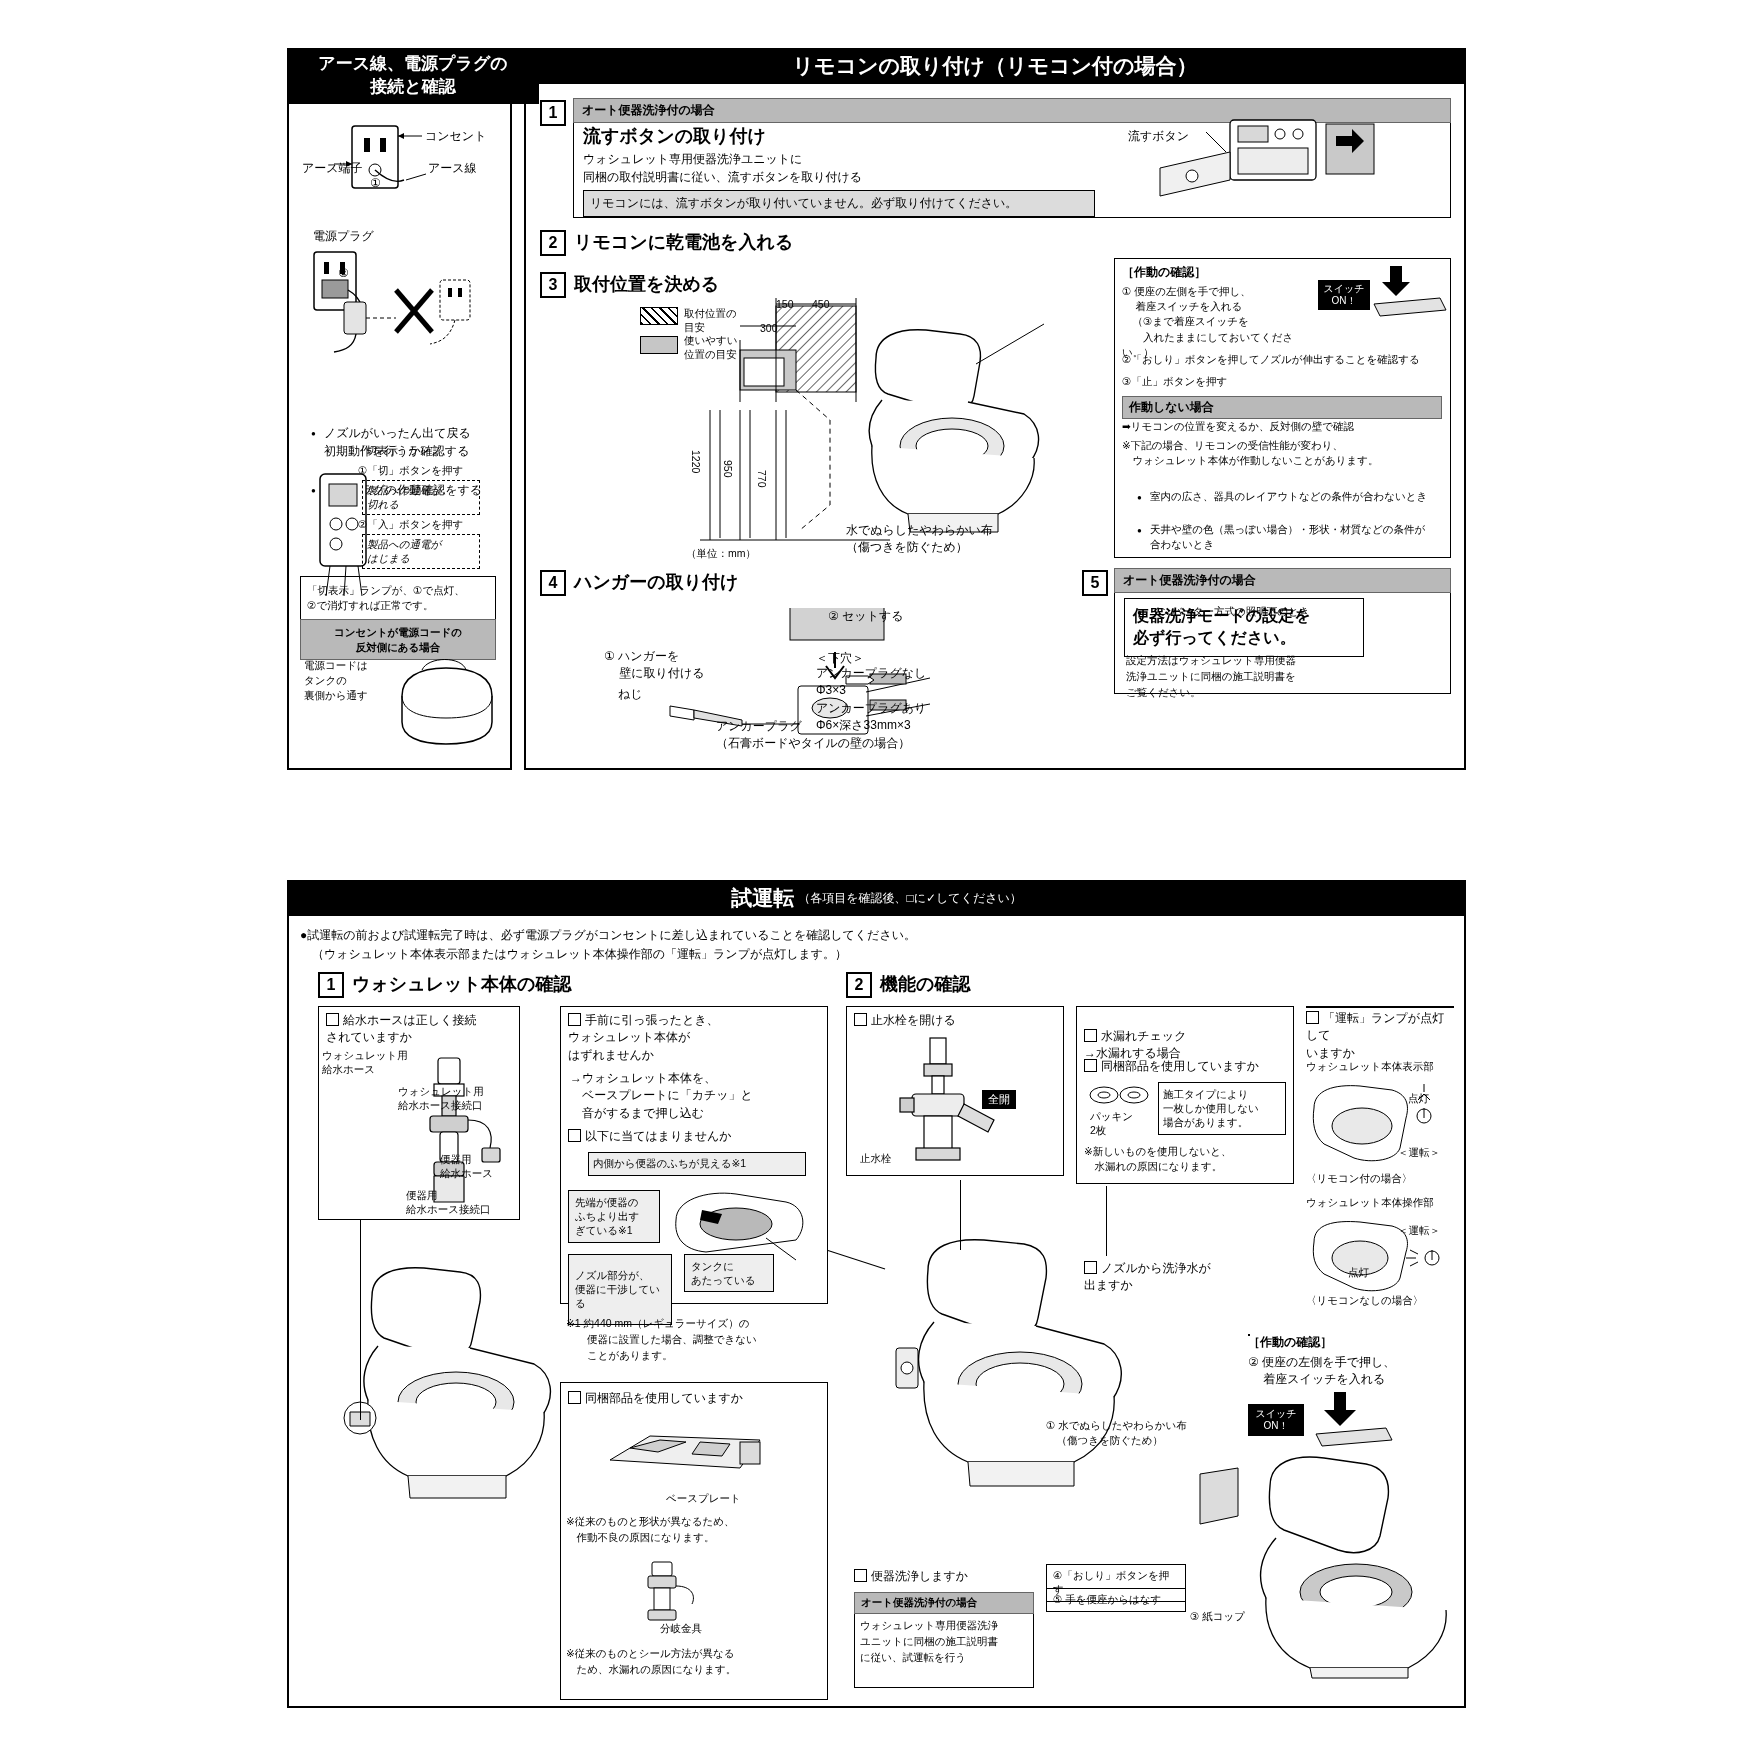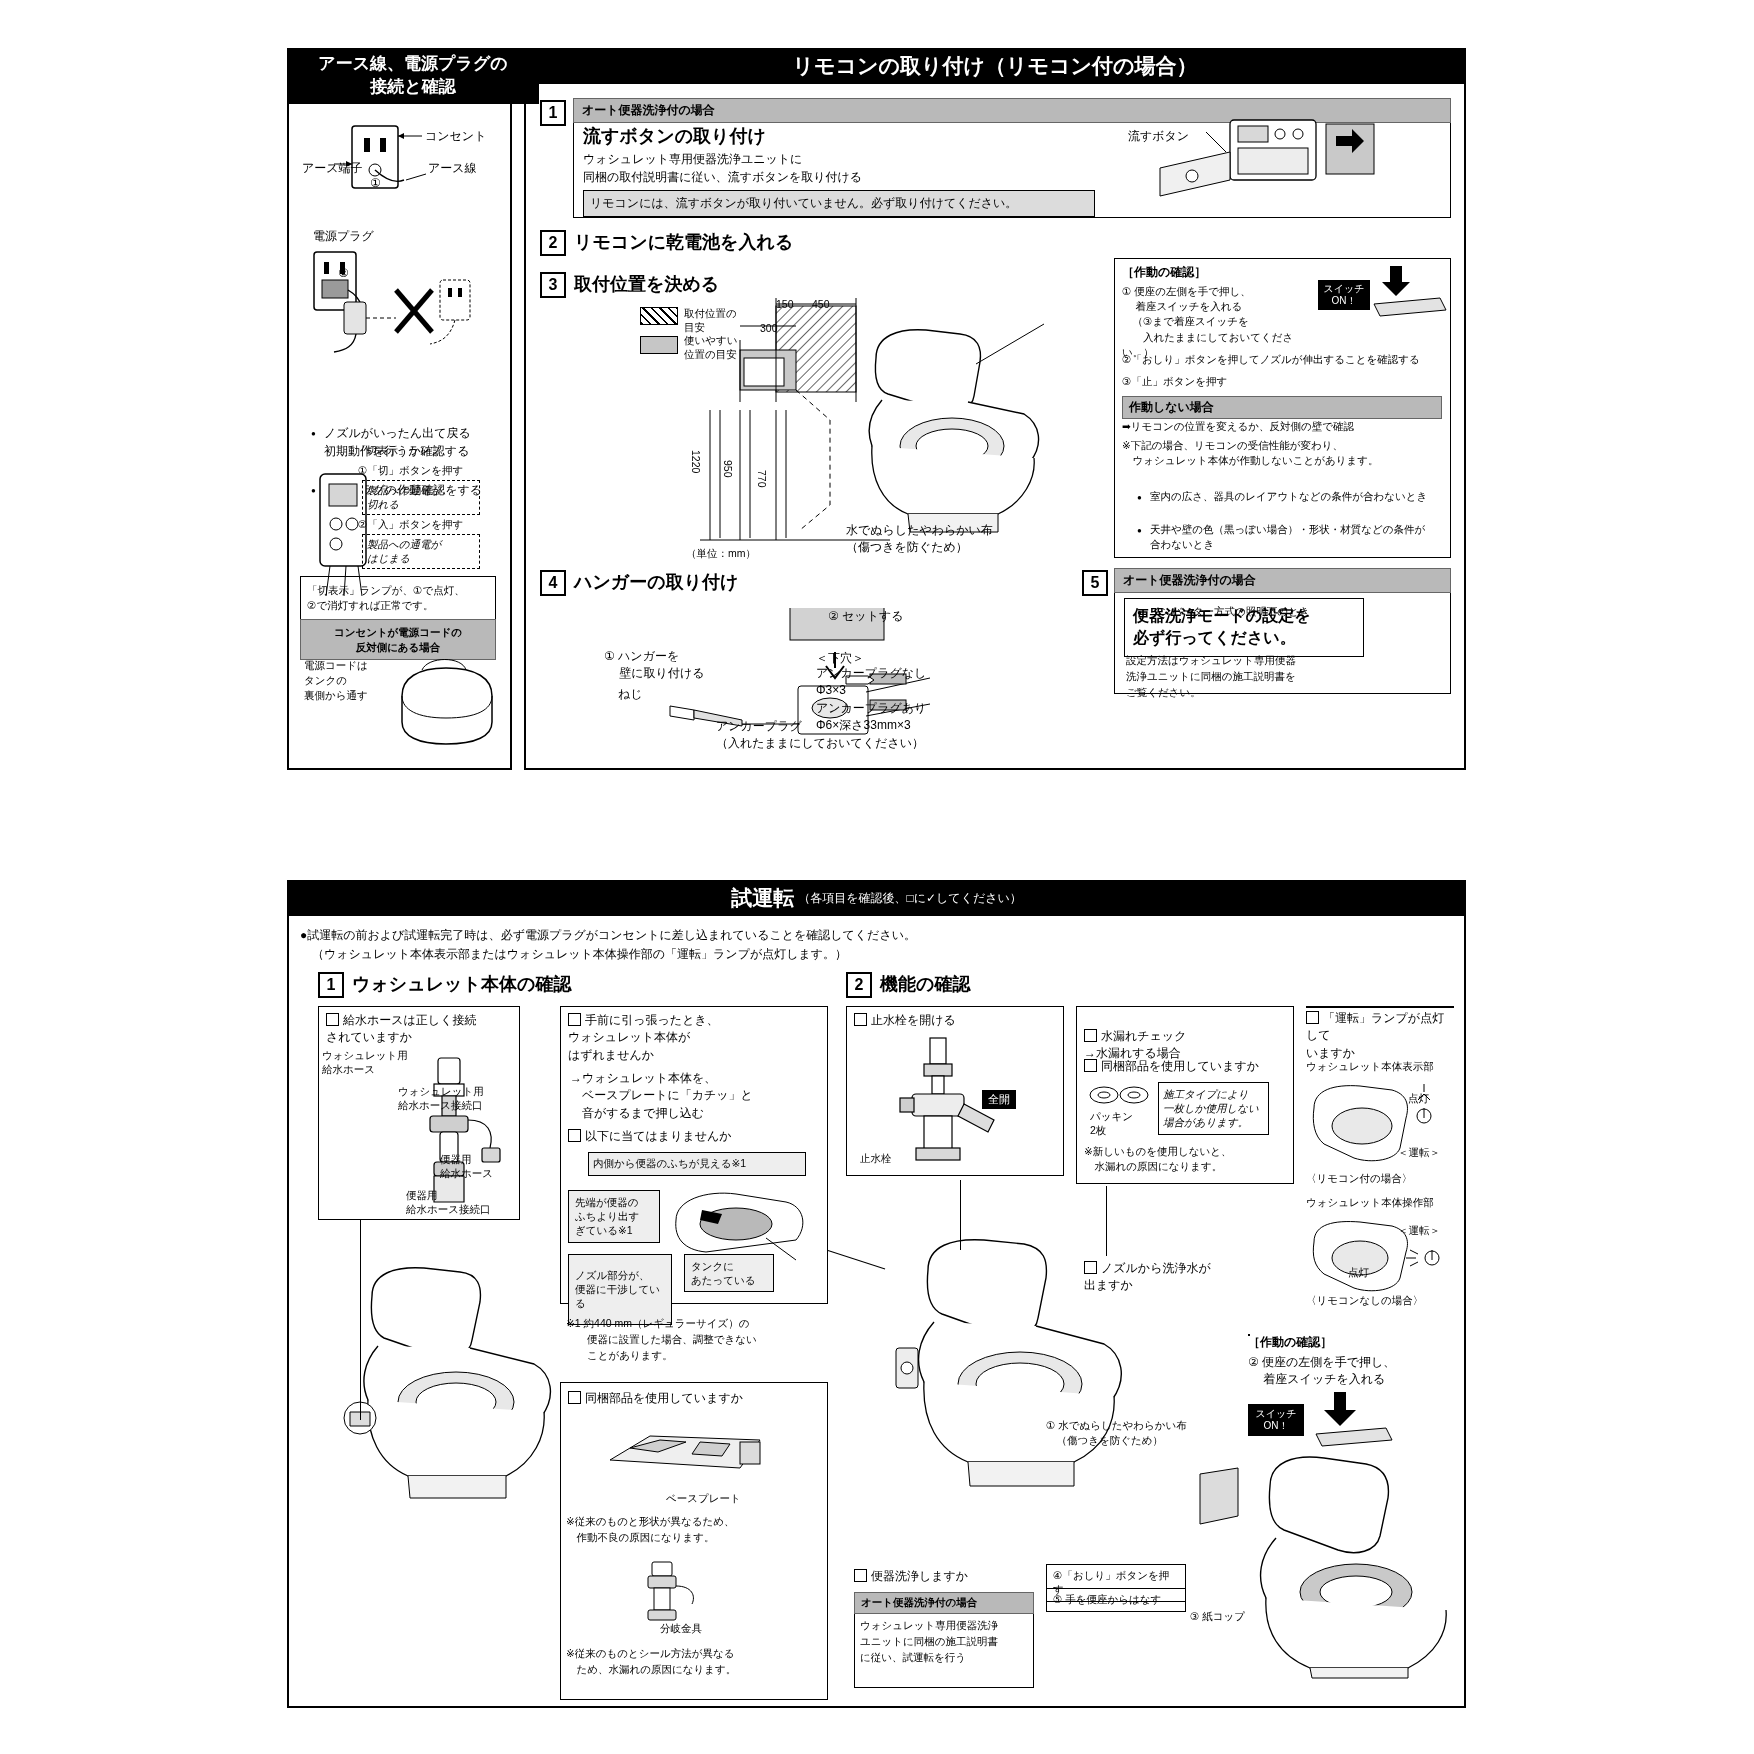--- a/index.html
+++ b/index.html
@@ -264,21 +264,21 @@
       <path d="M40 98 l24 4 l0 10 l-24 -4 z" fill="#fff" stroke="#000"></path>
       <path d="M64 102 l48 10 l0 6 l-48 -8 z" fill="#e0e0e0" stroke="#000"></path>
       <line x1="112" y1="116" x2="170" y2="116" stroke="#000"></line>
     </svg>
   </div>
   <div class="blk sm" style="left:828px;top:608px;"><span>② セットする</span></div>
   <div class="blk sm" style="left:604px;top:648px;white-space:pre-line;line-height:1.4;"><span>① ハンガーを
 　 壁に取り付ける</span></div>
   <div class="blk sm" style="left:618px;top:686px;"><span>ねじ</span></div>
   <div class="blk sm" style="left:716px;top:718px;white-space:pre-line;line-height:1.4;"><span>アンカープラグ
-（入れたままにしておいてください）</span></div>
+（石膏ボードやタイルの壁の場合）</span></div>
   <div class="blk sm" style="left:816px;top:650px;"><span>＜下穴＞</span></div>
   <div class="blk sm" style="left:816px;top:665px;white-space:pre-line;line-height:1.4;"><span>アンカープラグなし
 Φ3×3</span></div>
   <div class="blk sm" style="left:816px;top:700px;white-space:pre-line;line-height:1.4;"><span>アンカープラグあり
 Φ6×深さ33mm×3</span></div>
 
   <div class="numbox blk" style="left:1082px;top:570px;">
       <span>5</span>
     </div>
   <div class="blk bord1" style="left:1114px;top:568px;width:337px;height:126px;"></div>
@@ -433,21 +433,21 @@
   <div class="blk" style="left:1086px;top:1082px;width:70px;height:26px;">
     <svg width="70" height="26" viewBox="0 0 70 26">
       <ellipse cx="18" cy="13" rx="14" ry="8" fill="#fff" stroke="#000"></ellipse>
       <ellipse cx="18" cy="13" rx="6" ry="3" fill="#fff" stroke="#000"></ellipse>
       <ellipse cx="48" cy="13" rx="14" ry="8" fill="#fff" stroke="#000"></ellipse>
       <ellipse cx="48" cy="13" rx="6" ry="3" fill="#fff" stroke="#000"></ellipse>
     </svg>
   </div>
   <div class="blk xs" style="left:1090px;top:1110px;white-space:pre-line;line-height:1.3;"><span>パッキン
 2枚</span></div>
-  <div class="blk bord1 xs" style="left:1158px;top:1082px;width:111px;padding:4px;white-space:pre-line;line-height:1.35;font-style:italic;"><span>施工タイプにより
+  <div class="blk bord1 xs" style="left:1158px;top:1082px;width:128px;padding:4px;white-space:pre-line;line-height:1.35;"><span>施工タイプにより
 一枚しか使用しない
 場合があります。</span></div>
   <div class="blk xs" style="left:1084px;top:1144px;width:208px;white-space:pre-line;line-height:1.45;"><span>※新しいものを使用しないと、
 　水漏れの原因になります。</span></div>
 
   <div class="blk" style="left:872px;top:1230px;width:300px;height:260px;">
     <svg width="300" height="260" viewBox="0 0 300 260">
       <path d="M56 40 C 56 16, 80 8, 112 10 L 152 14 C 172 18, 176 30, 174 48 L 166 88 C 164 104, 144 110, 126 104 L 70 84 C 56 78, 54 60, 56 40 Z" fill="#fff" stroke="#000" stroke-width="1.4"></path>
       <path d="M62 92 C 46 110, 42 132, 52 152 C 64 178, 94 198, 138 202 C 184 206, 224 194, 240 170 C 256 148, 250 124, 232 114 L 164 96" fill="#fff" stroke="#000" stroke-width="1.4"></path>
       <ellipse cx="148" cy="154" rx="62" ry="32" fill="#e8e8e8" stroke="#000"></ellipse>

